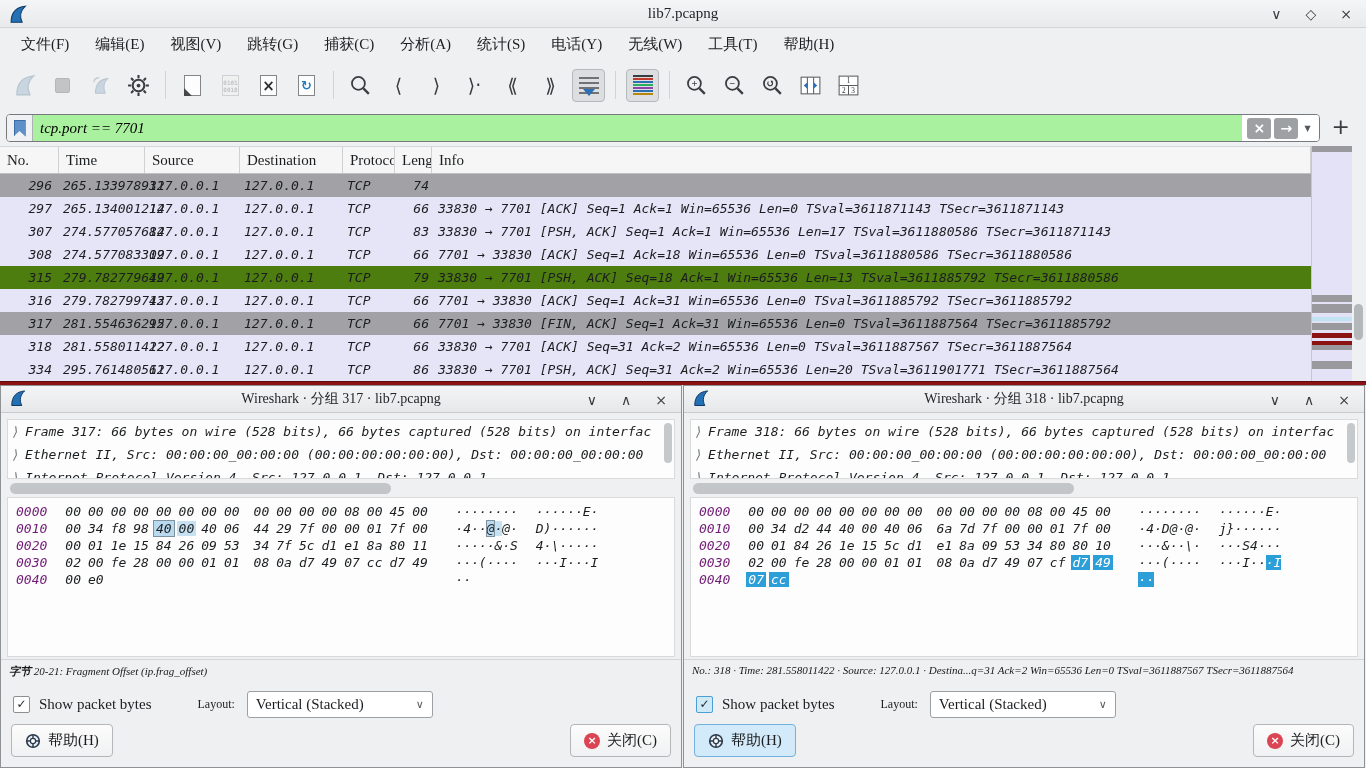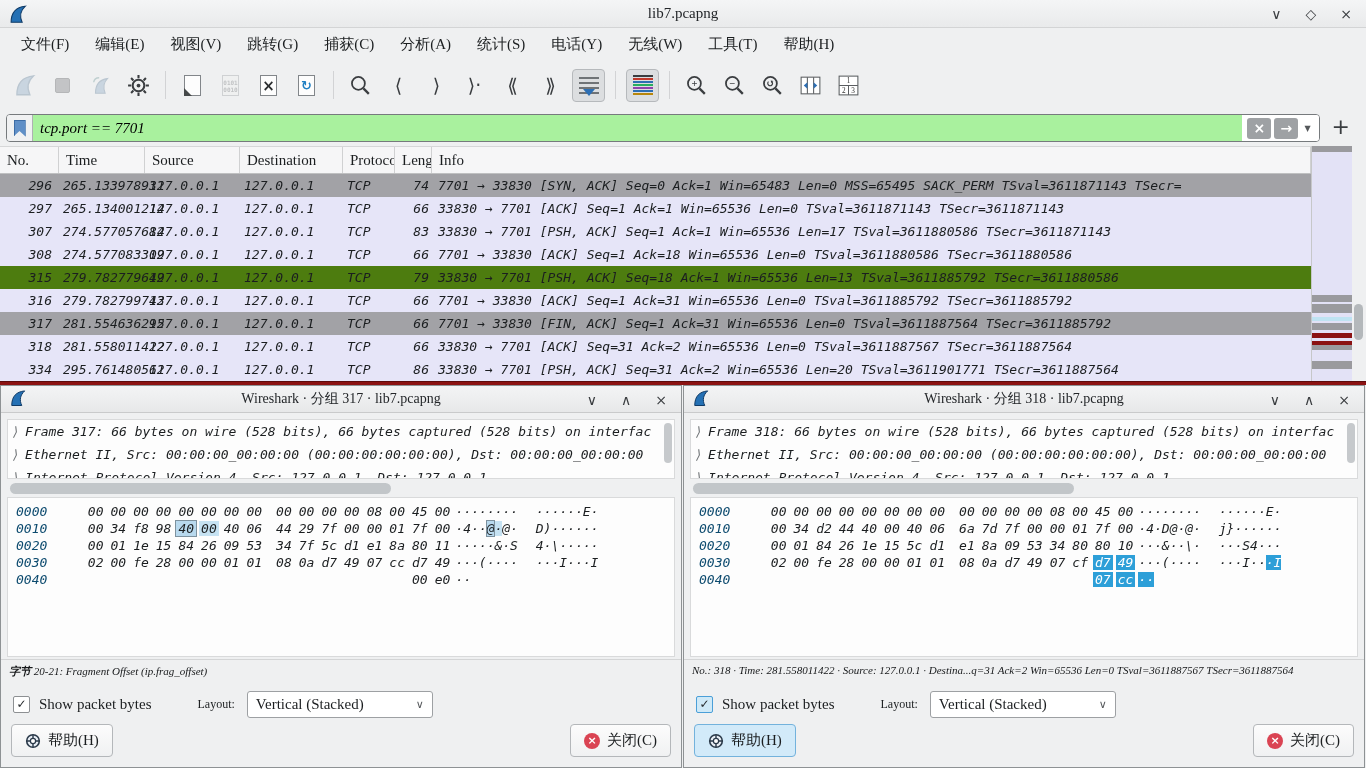--- a/index.html
+++ b/index.html
@@ -98,22 +98,22 @@
   .tree-row { height:23px; display:flex; align-items:center; padding-left:5px; white-space:nowrap; }
   .expander { color:#6f7376; margin-right:7px; font-family:"DejaVu Sans",sans-serif; font-size:13px; }
   .tree-vscroll { position:absolute; right:2px; top:3px; width:8px; height:40px; background:#c6c9cc; border-radius:4px; }
 
   .hscroll { position:absolute; top:69px; left:6px; right:6px; height:13px; }
   .hscroll .thumb { position:absolute; left:3px; top:1px; width:57%; height:11px; background:#c2c6c9; border-radius:6px; }
 
   .hex-pane { position:absolute; top:84px; left:6px; right:6px; height:160px; background:#fdfdfd;
     border:1px solid #d9dadb; padding:6px 0 0 8px; font-size:13px; overflow:hidden; }
   .hexrow { height:17px; white-space:nowrap; }
-  .hexoff { color:#0c4a6e; margin-right:16px; }
-  .hexbytes { display:inline-block; width:392px;text-align:right; }
+  .hexoff { color:#701a75; margin-right:16px; }
+  .hexbytes { display:inline-block; width:392px; }
   .byte { padding:0 2px; margin-right:3px; }
   .byte.gap, .achar.gap { margin-right:10px; }
   .byte.anchor { background:#b8d9ee; outline:1px solid #7d919e; }
   .byte.field  { background:#c6e2f2; }
   .byte.sel    { background:#2d9fd8; color:#fff; }
   .achar.anchor{ background:#b8d9ee; outline:1px solid #7d919e; }
   .achar.field { background:#c6e2f2; }
   .achar.sel   { background:#2d9fd8; color:#fff; }
 
   .status-row { position:absolute; top:246px; left:0; right:0; height:26px; border-top:1px solid #d4d5d6;
@@ -322,21 +322,20 @@
     <div class="hcol" style="width: 879px; flex: 0 0 auto;">Info</div>
   </div>
 <div id="pl-rows" class="mono">
     <div class="p-row selected">
       <span class="c-no">296</span>
       <span class="c-time">265.133978931</span>
       <span class="c-src">127.0.0.1</span>
       <span class="c-dst">127.0.0.1</span>
       <span class="c-pro">TCP</span>
       <span class="c-len">74</span>
-      <span class="c-info">7701 → 33830 [SYN, ACK] Seq=0 Ack=1 Win=65483 Len=0 MSS=65495 SACK_PERM TSval=3611871143 TSecr=</span>
     </div>
     <div class="p-row tcp">
       <span class="c-no">297</span>
       <span class="c-time">265.134001214</span>
       <span class="c-src">127.0.0.1</span>
       <span class="c-dst">127.0.0.1</span>
       <span class="c-pro">TCP</span>
       <span class="c-len">66</span>
       <span class="c-info">33830 → 7701 [ACK] Seq=1 Ack=1 Win=65536 Len=0 TSval=3611871143 TSecr=3611871143</span>
     </div>

